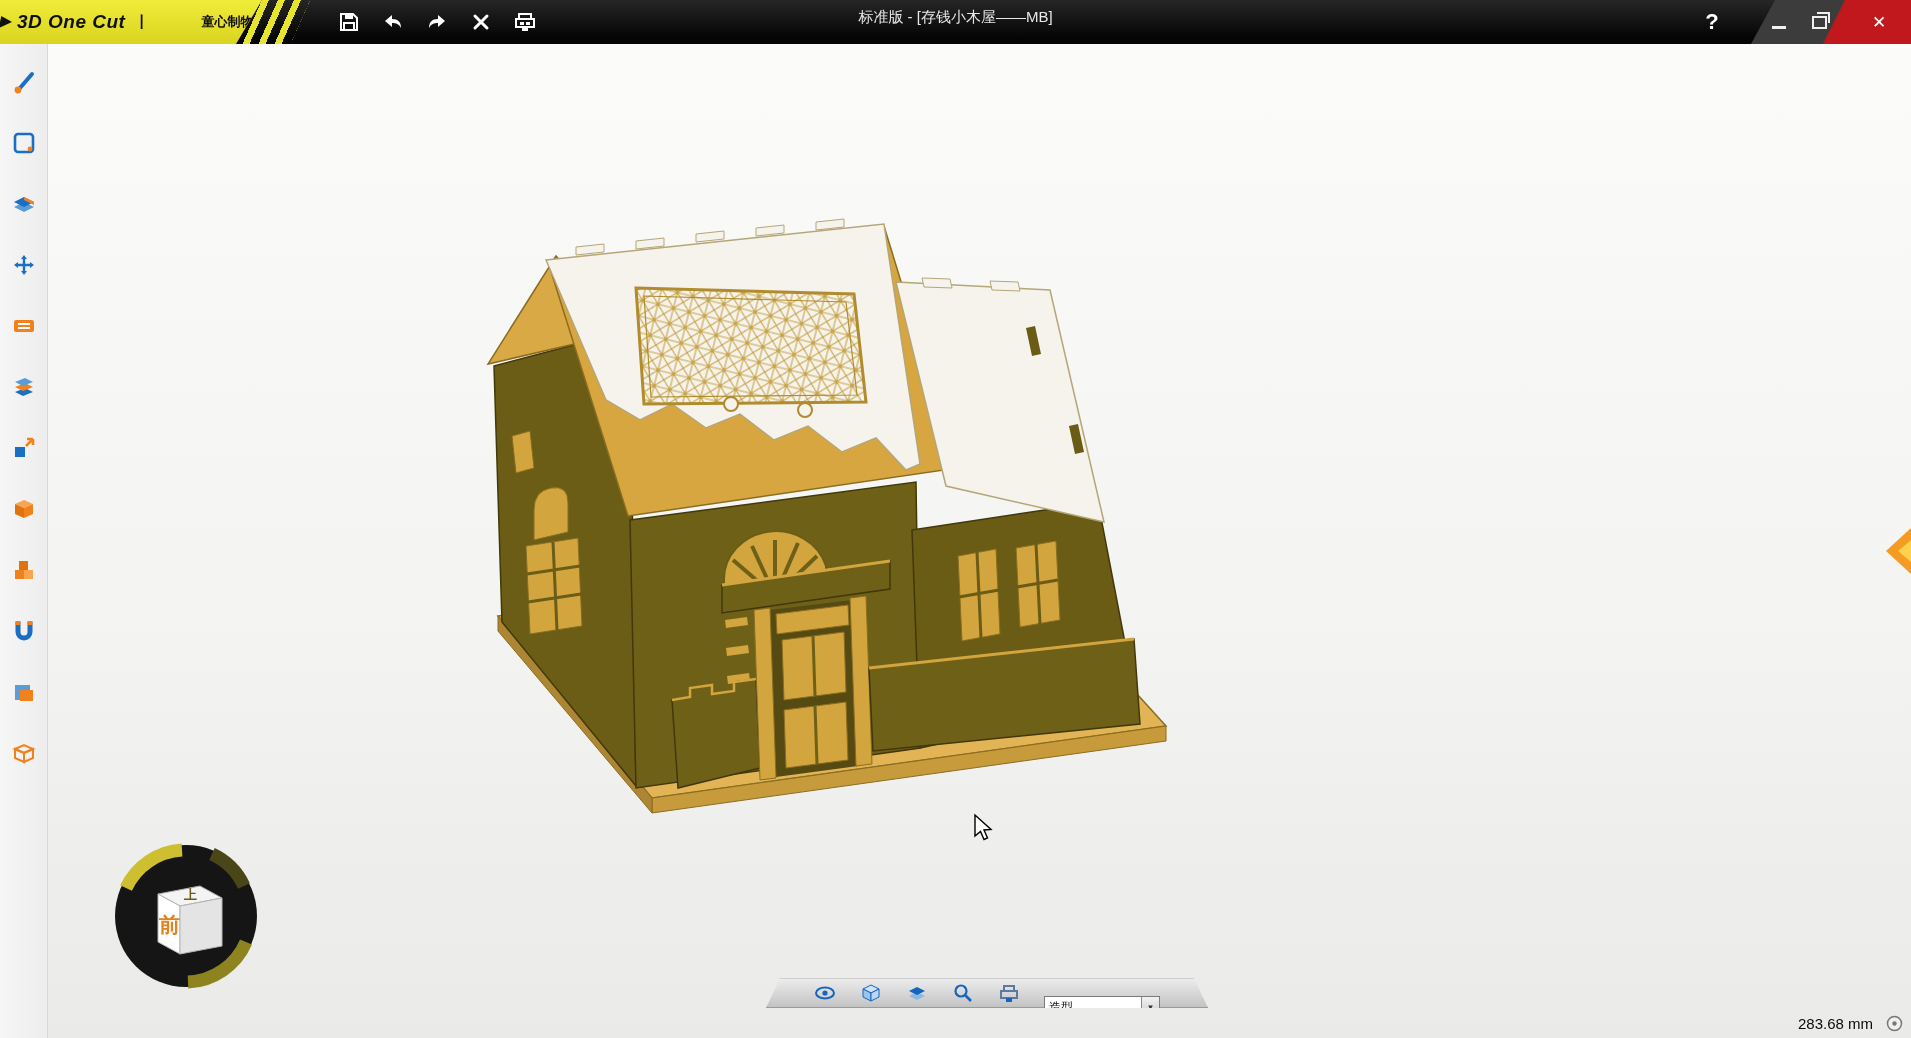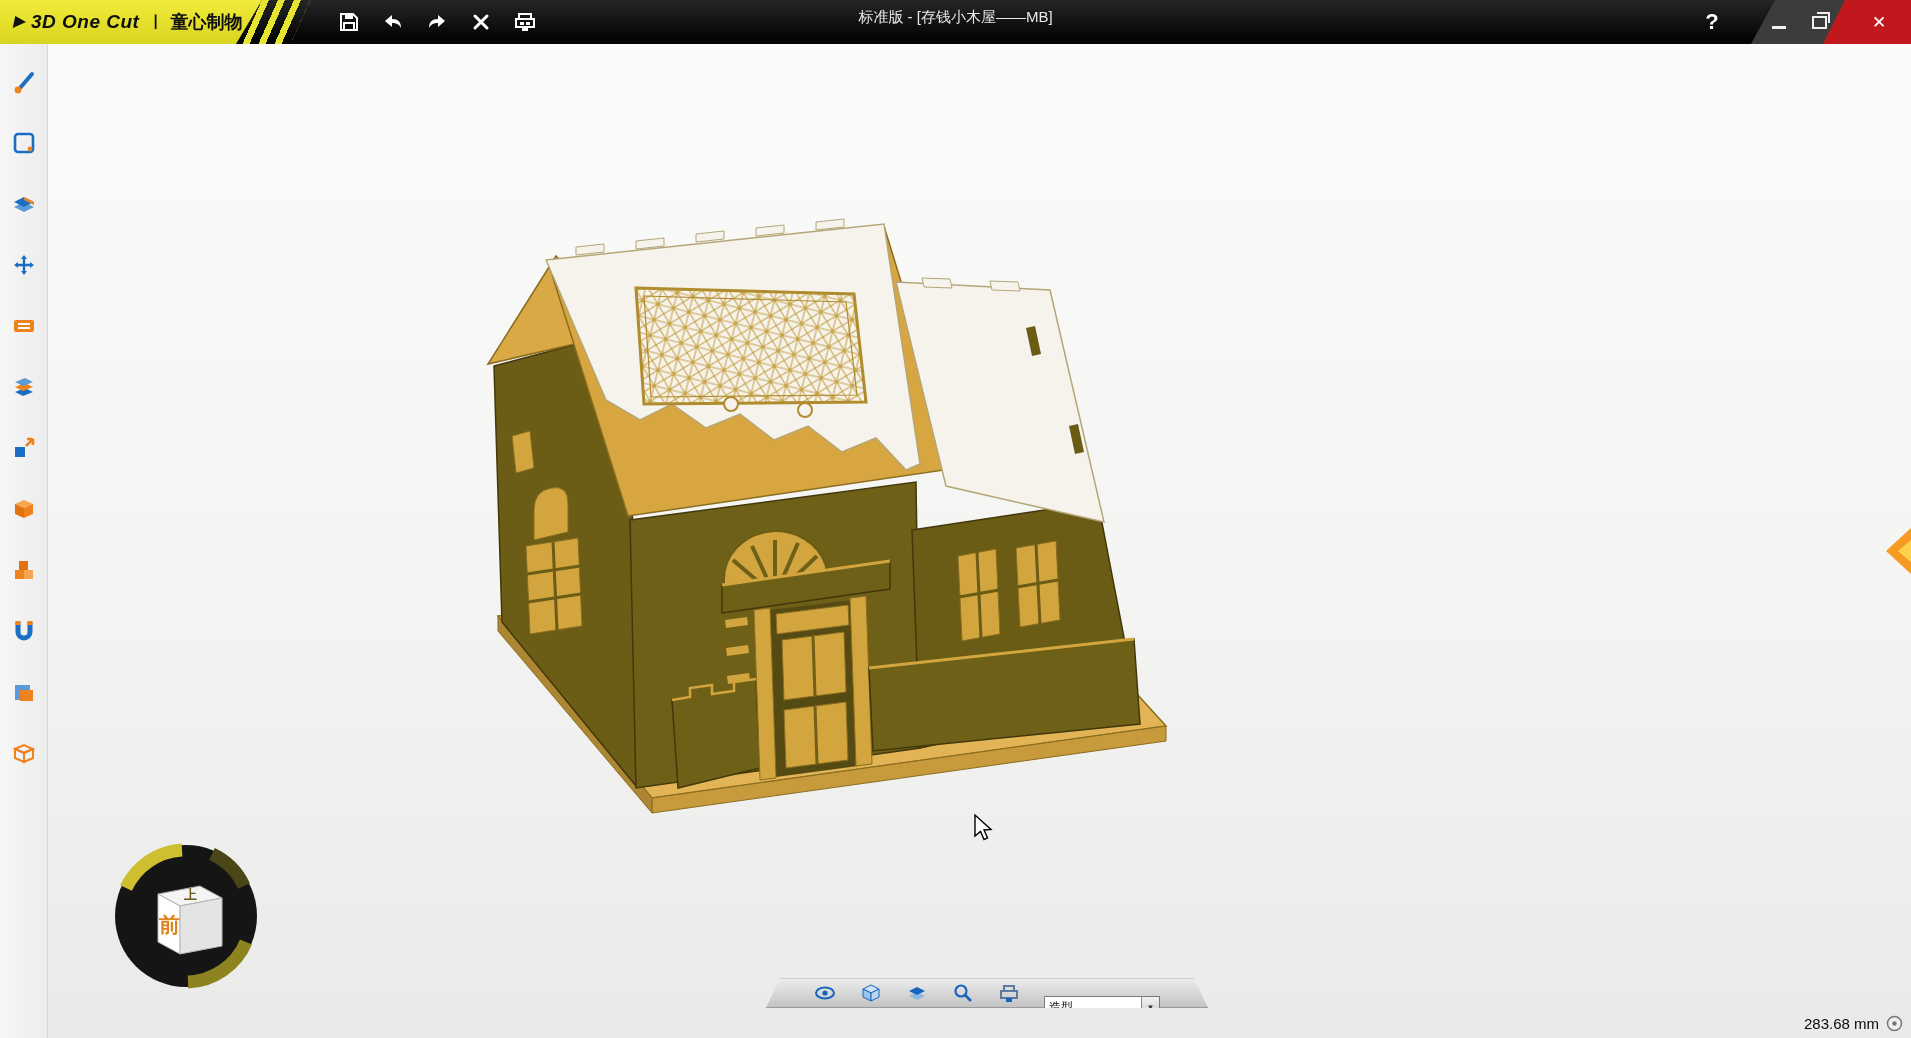--- a/index.html
+++ b/index.html
@@ -1,26 +1,26 @@
 <!DOCTYPE html>
 <html><head>
 <meta charset="utf-8">
 <style>
   html,body{margin:0;padding:0;background:#e9e9e7;font-family:"Liberation Sans","DejaVu Sans",sans-serif;}
   #app{position:relative;width:1911px;height:1038px;overflow:hidden;background:#f3f3f1;}
 
   
   .topbar{position:absolute;left:0;top:0;width:1911px;height:44px;background:linear-gradient(180deg,#262626 0%,#050505 85%);z-index:6;}
   .logo-wrap{position:absolute;left:0;top:0;height:44px;width:312px;}
-  .logo-yellow{position:absolute;left:0;top:0;height:44px;width:262px;background:linear-gradient(180deg,#f0ec3a,#d8d41f);clip-path:polygon(0 0,100% 0,calc(100% - 26px) 100%,0 100%);display:flex;align-items:center;padding-left:14px;box-sizing:border-box;}
+  .logo-yellow{position:absolute;left:0;top:0;height:44px;width:262px;background:linear-gradient(180deg,#f0ec3a,#d8d41f);clip-path:polygon(0 0,100% 0,calc(100% - 26px) 100%,0 100%);display:flex;align-items:center;box-sizing:border-box;}
   .logo-stripes{position:absolute;left:246px;top:0;height:44px;width:64px;background:repeating-linear-gradient(90deg,#e6e331 0 7px,transparent 7px 16px);transform:skewX(-24deg);transform-origin:top left;}
   .logo-flag{width:0;height:0;border-left:12px solid #111;border-top:6px solid transparent;border-bottom:6px solid transparent;margin-right:5px;transform:skewX(-12deg);}
   .logo-brand{font-style:italic;font-weight:800;font-size:19px;color:#101010;letter-spacing:.5px;white-space:nowrap;}
   .logo-sep{color:#101010;font-size:15px;margin:0 7px 0 9px;font-weight:700;}
-  .logo-product{font-weight:700;font-size:18px;color:#101010;white-space:nowrap;}
+  .logo-product{font-weight:700;font-size:13px;color:#101010;white-space:nowrap;margin-left:45px;}
   .top-tools{position:absolute;left:334px;top:0;height:44px;display:flex;align-items:center;gap:14px;}
   .top-tool{width:30px;height:30px;display:flex;align-items:center;justify-content:center;cursor:pointer;}
   .win-title{position:absolute;left:0;top:0;width:100%;height:34px;display:flex;align-items:center;justify-content:center;color:#e8e8e8;font-size:15px;pointer-events:none;}
   .help-btn{position:absolute;left:1695px;top:0;height:44px;width:34px;display:flex;align-items:center;justify-content:center;color:#fff;font-size:22px;font-weight:700;cursor:pointer;}
   .win-controls{position:absolute;right:0;top:0;width:166px;height:44px;}
   .wc-bg{position:absolute;inset:0;}
   .wc-btn{position:absolute;top:0;height:44px;width:40px;display:flex;align-items:center;justify-content:center;cursor:pointer;}
   .wc-min{right:112px;}
   .wc-max{right:72px;}
   .wc-close{right:6px;width:52px;color:#fff;font-size:17px;font-weight:700;}
@@ -40,21 +40,21 @@
   .viewcube{position:absolute;left:112px;top:842px;width:148px;height:148px;z-index:2;cursor:pointer;}
 
   
   .btoolbar{position:absolute;left:766px;top:978px;width:442px;height:30px;z-index:4;background:linear-gradient(180deg,#ececec,#c3c3c3);border:1px solid #9a9a9a;border-top-color:#cfcfcf;clip-path:polygon(14px 0,calc(100% - 14px) 0,100% 100%,0 100%);display:flex;align-items:center;justify-content:center;gap:24px;box-sizing:border-box;}
   .bt-icon{width:22px;height:22px;display:flex;align-items:center;justify-content:center;cursor:pointer;}
   .dropdown{display:flex;align-items:center;height:20px;background:#fff;border:1px solid #7b7b7b;cursor:pointer;margin-top:28px;}
   .dd-text{width:88px;padding:0 4px;font-size:12px;color:#111;line-height:20px;overflow:hidden;white-space:nowrap;}
   .dd-arrow{width:17px;height:20px;background:linear-gradient(180deg,#f2f2f2,#c9c9c9);border-left:1px solid #8a8a8a;display:flex;align-items:center;justify-content:center;font-size:9px;color:#333;}
 
   
-  .measure{position:absolute;right:8px;bottom:6px;z-index:4;display:flex;align-items:center;gap:7px;font-size:15px;color:#0a0a0a;}
+  .measure{position:absolute;right:8px;bottom:6px;z-index:4;display:flex;align-items:center;gap:13px;font-size:15px;color:#0a0a0a;}
   .corner-accent{position:absolute;left:0;bottom:0;width:9px;height:15px;background:#1565c0;z-index:4;}
   .expand-arrow{position:absolute;right:0;top:524px;width:28px;height:54px;z-index:3;cursor:pointer;}
 </style>
 </head>
 <body>
 
 <div id="app">
 
   <div class="canvas"></div>
 

